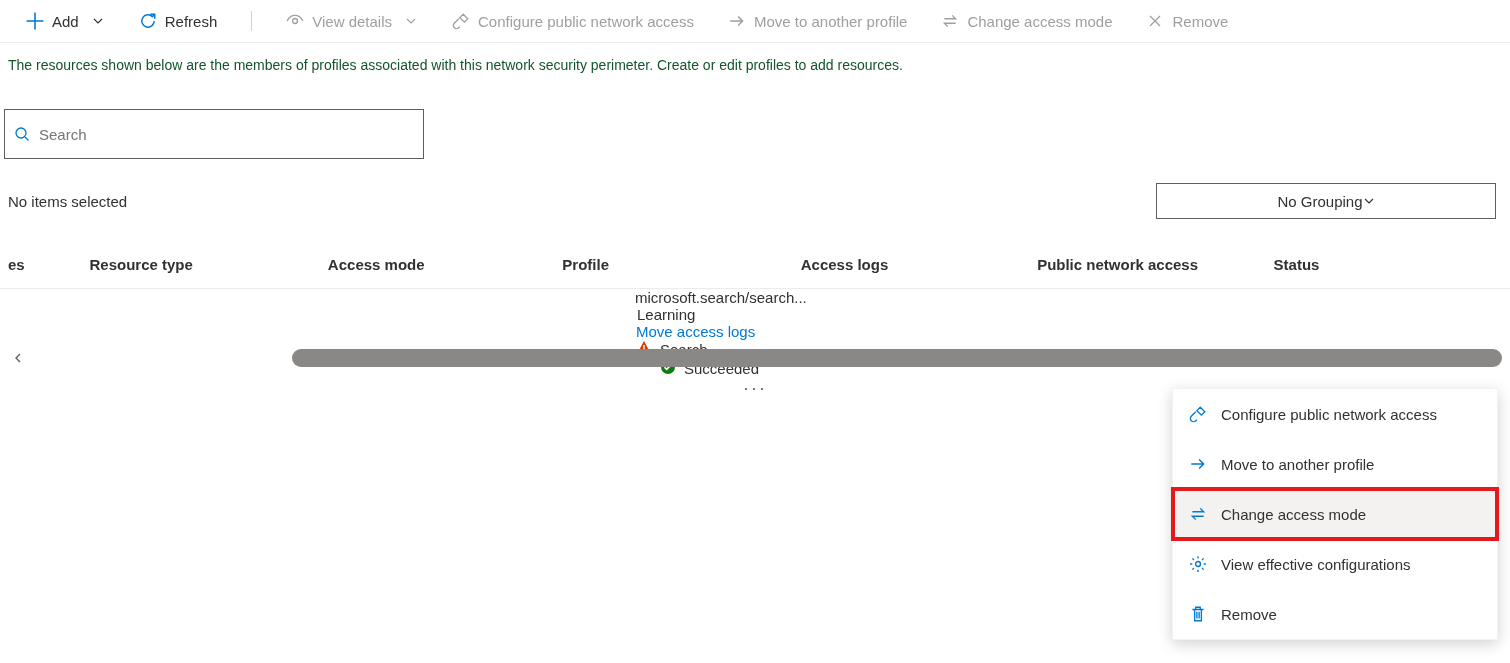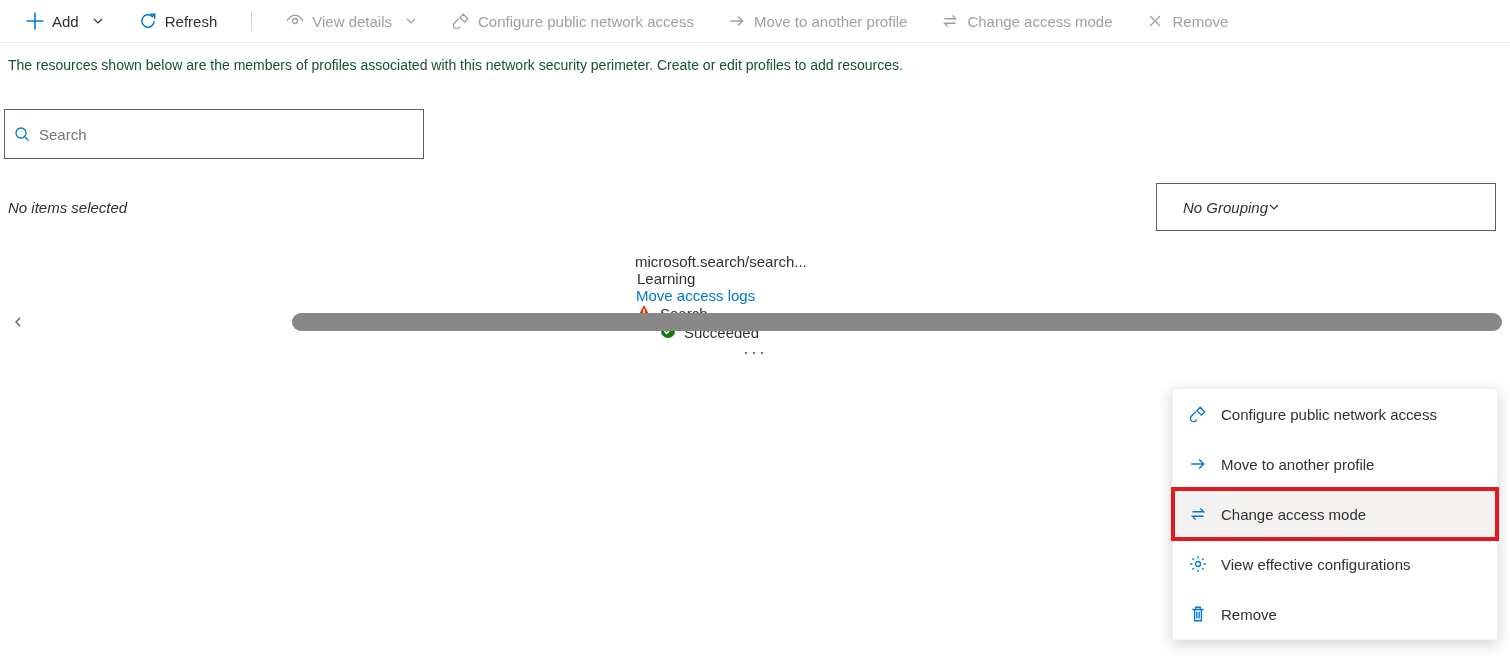--- a/index.html
+++ b/index.html
@@ -63,31 +63,30 @@
       height: 100%;
       padding-right: 8px;
     }
 
     .sel-row {
       display: flex;
       align-items: center;
       justify-content: space-between;
       margin-top: 24px;
       padding: 0 14px 0 8px;
-      font-style: italic;
     }
     .sel-text { font-size: 15px; color: #323130; }
     .grouping {
       border: 1px solid #605e5c;
       width: 340px;
-      height: 48px;
-      display: flex;
-      align-items: center;
-      justify-content: flex-start;
-      padding: 0 26px;
+      height: 36px;
+      display: flex;
+      align-items: center;
+      justify-content: center;
+      padding: 0 12px;
       font-size: 15px;
       cursor: pointer;
     }
 
     
     .table-wrap { margin-top: 22px; width: 100%; position: relative; }
     .thead {
       display: flex;
       align-items: center;
       padding: 0 8px;
@@ -255,20 +254,30 @@
     <span>No Grouping</span>
     <span>
       <svg width="12" height="12" viewBox="0 0 12 12">
           <path d="M2 4l4 4 4-4" fill="none" stroke="#323130" stroke-width="1.2"></path>
         </svg>
     </span>
   </div>
 </div>
 
 <div class="table-wrap">
+  <div class="thead">
+    <div class="col-es">es</div>
+    <div class="col-resource">Resource type</div>
+    <div class="col-access">Access mode</div>
+    <div class="col-profile">Profile</div>
+    <div class="col-logs">Access logs</div>
+    <div class="col-pna">Public network access</div>
+    <div class="col-status">Status</div>
+    <div class="col-more"></div>
+  </div>
 
   <div class="trow">
     <div class="col-es"></div>
     <div class="col-resource">microsoft.search/search...</div>
     <div class="col-access">Learning</div>
     <div class="col-logs">
       <span class="link">Move access logs</span>
     </div>
     <div class="col-pna">
       <span>

